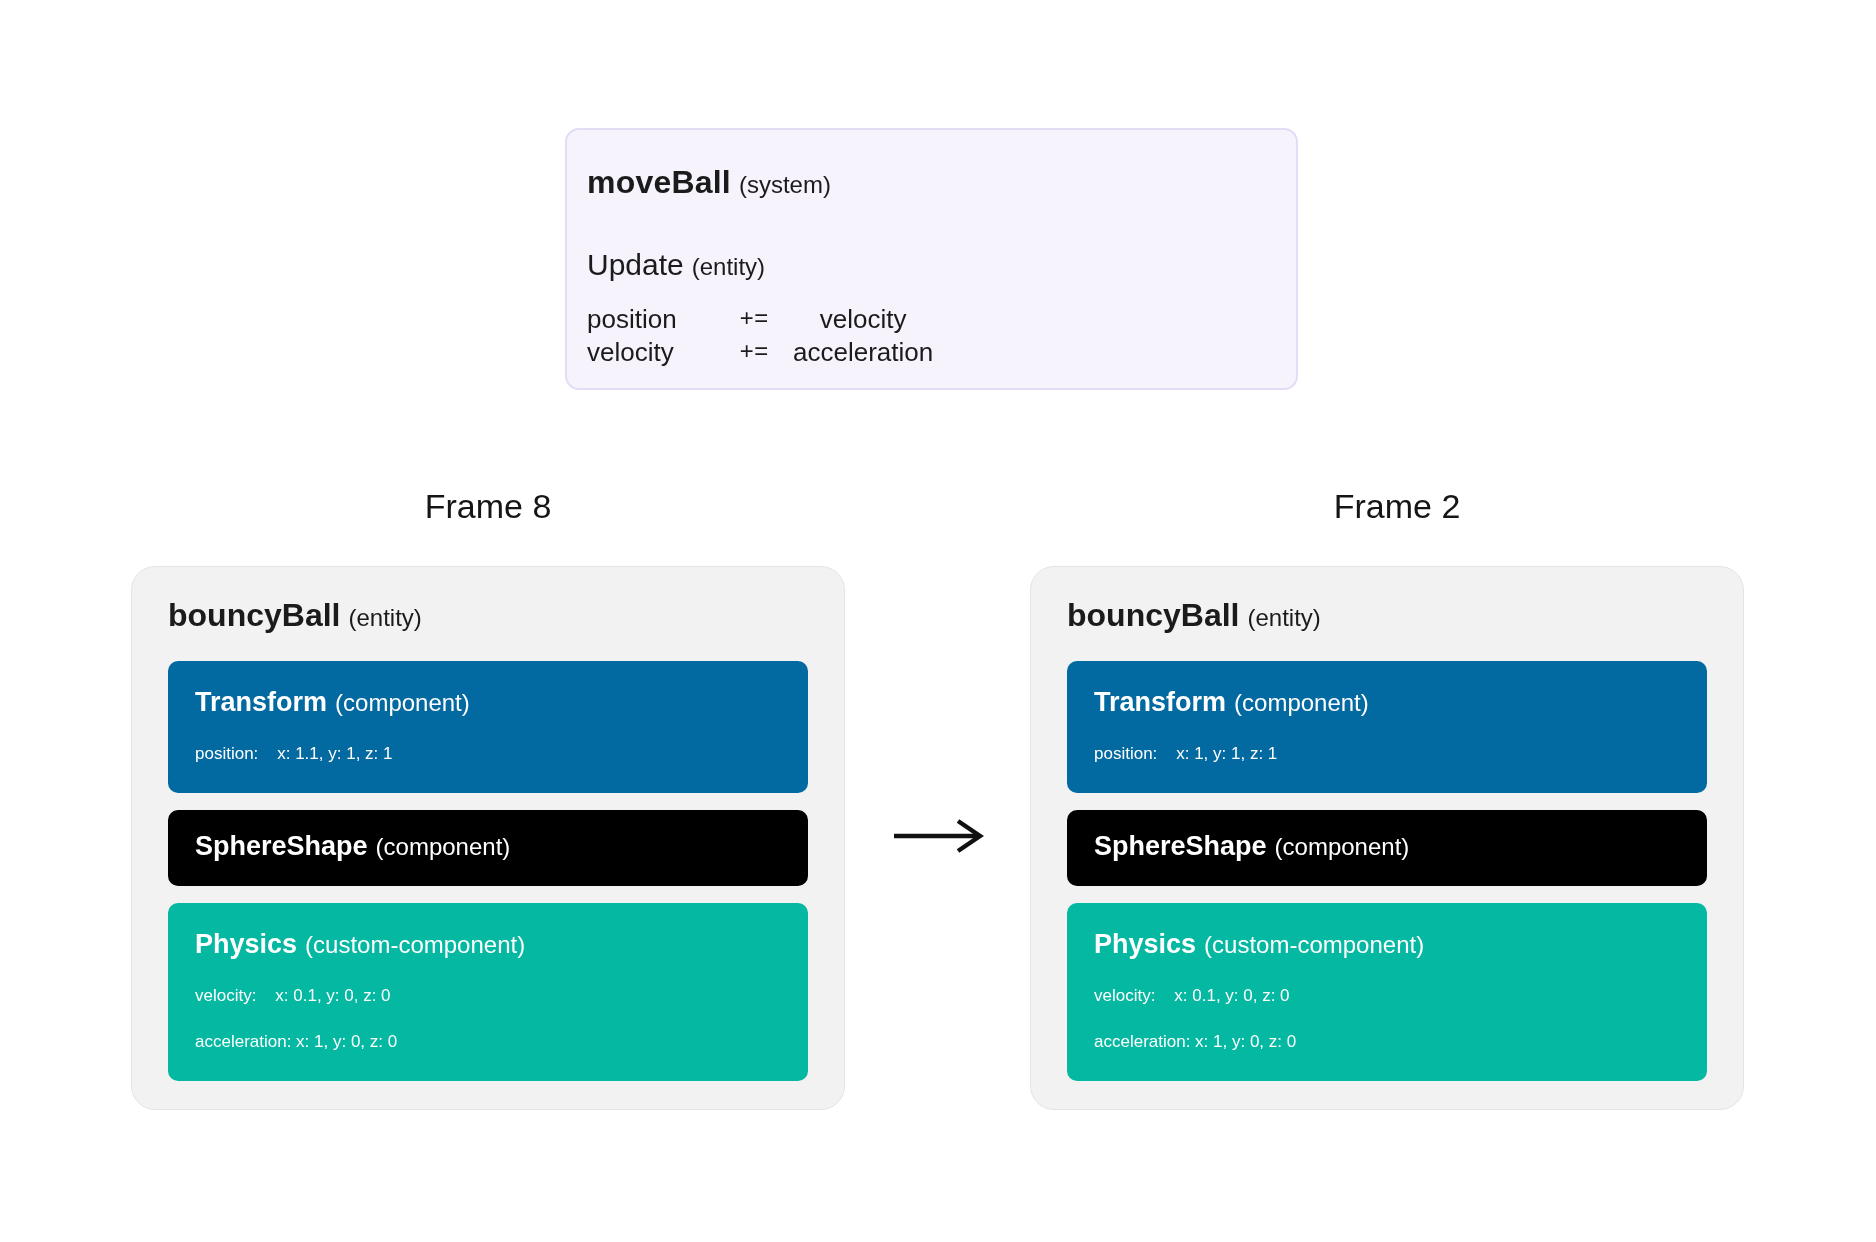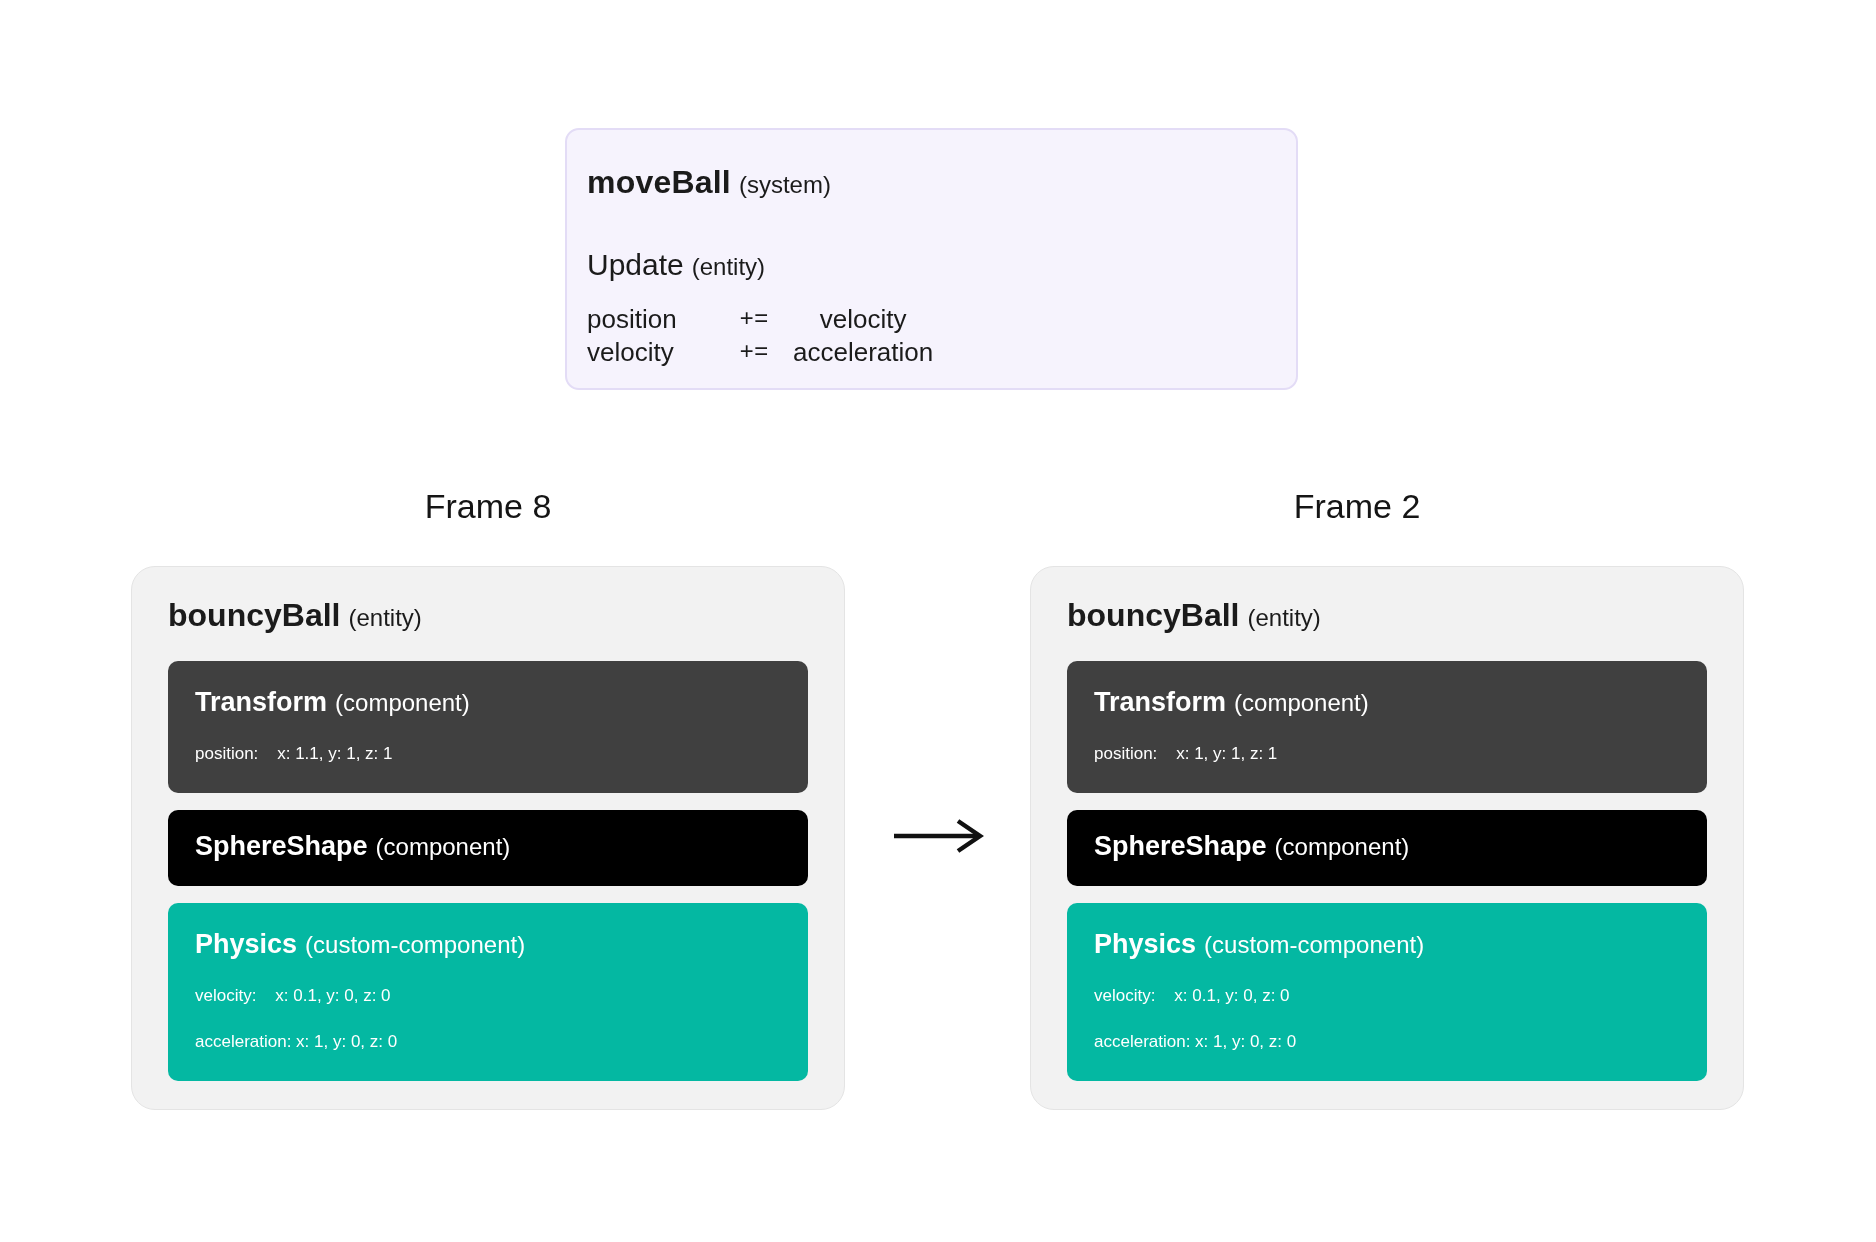--- a/index.html
+++ b/index.html
@@ -42,21 +42,21 @@
   .frame-label {
     position: absolute;
     top: 486px;
     width: 714px;
     text-align: center;
     font-size: 34px;
     line-height: 40px;
     color: #151515;
   }
   .frame-label.f1 { left: 131px; }
-  .frame-label.f2 { left: 1000px; }
+  .frame-label.f2 { left: 1040px; }
 
   
   .entity-card {
     position: absolute;
     top: 566px;
     width: 714px; height: 544px;
     background: #F2F2F2;
     border: 1px solid #E4E4E4;
     border-radius: 24px;
     padding: 28px 36px;
@@ -75,21 +75,21 @@
   .component:last-child { margin-bottom: 0; }
   .comp-title-row { line-height: 34px; }
   .comp-title { font-size: 27px; font-weight: 700; }
   .comp-tag { font-size: 24px; font-weight: 400; margin-left: 8px; }
   .prop-line {
     font-size: 17px;
     line-height: 30px;
     margin-top: 16px;
     white-space: pre-wrap;
   }
-  .comp-transform { background: #404040; }
+  .comp-transform { background: #0369a1; }
   .comp-sphere    { background: #000000; padding-top: 19px; padding-bottom: 19px; }
   .comp-physics   { background: #04B8A2; }
 
   
   .arrow-wrap {
     position: absolute;
     left: 890px; top: 816px;
     width: 100px; height: 40px;
   }
 </style>

